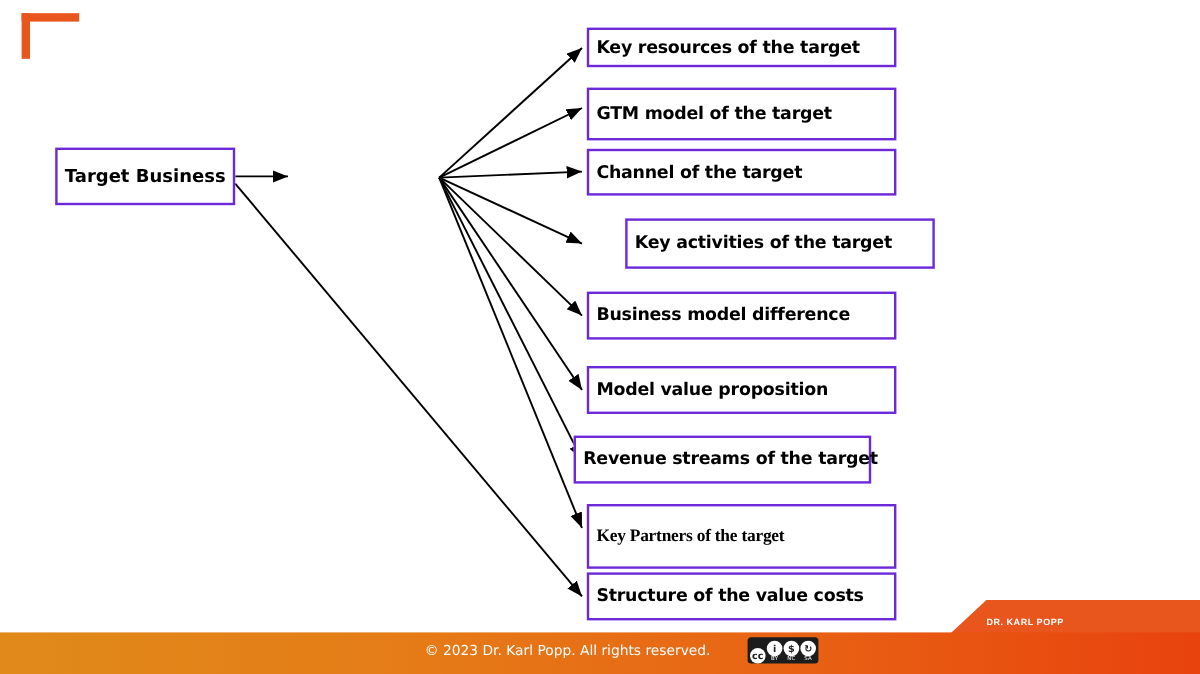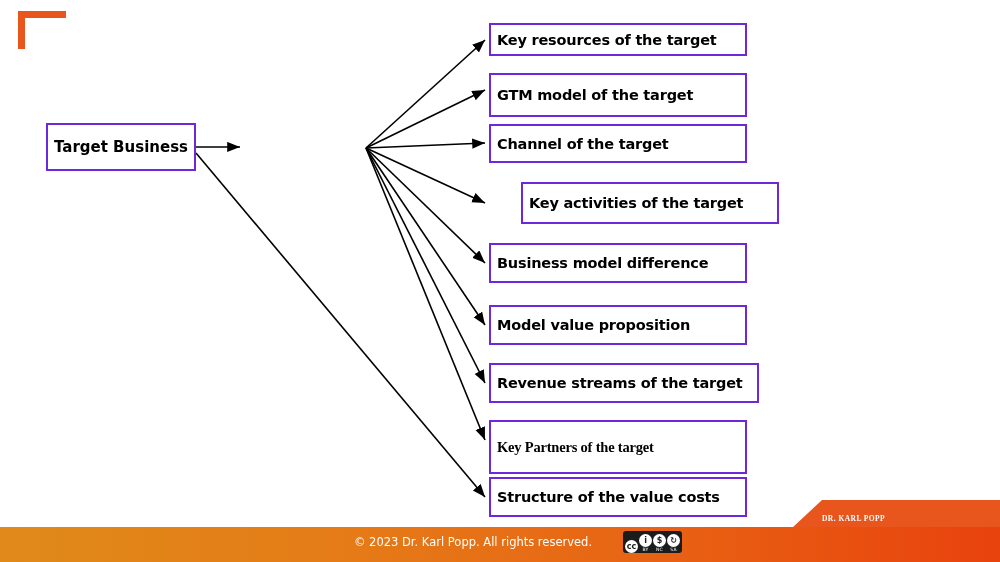--- a/index.html
+++ b/index.html
@@ -150,21 +150,21 @@
     position: absolute;
     left: 792px;
     top: 500px;
     width: 208px;
     height: 28px;
   }
   #brand-text {
     position: absolute;
     left: 822px;
     top: 514px;
-    font-family: Liberation Serif, serif;
+    font-family: Liberation Sans, sans-serif;
     font-size: 7.5px;
     font-weight: bold;
     color: #ffffff;
     letter-spacing: 0.45px;
     text-align: right;
   }
 </style>
 </head>
 <body>
 
@@ -216,21 +216,21 @@
     </div>
 
     <div class="node item-node" style="left:489px; top:243px; width:258px; height:40px;">
       <span>Business model difference</span>
     </div>
 
     <div class="node item-node" style="left:489px; top:305px; width:258px; height:40px;">
       <span>Model value proposition</span>
     </div>
 
-    <div class="node item-node" style="left:489px; top:363px; width:270px; height:40px;">
+    <div class="node item-node" style="left:478px; top:363px; width:248px; height:40px;">
       <span>Revenue streams of the target</span>
     </div>
 
     <div class="node item-node" style="left:489px; top:420px; width:258px; height:54px;font-family:Liberation Serif, serif;">
       <span>Key Partners of the target</span>
     </div>
 
     <div class="node item-node" style="left:489px; top:477px; width:258px; height:40px;">
       <span>Structure of the  value costs</span>
     </div>

